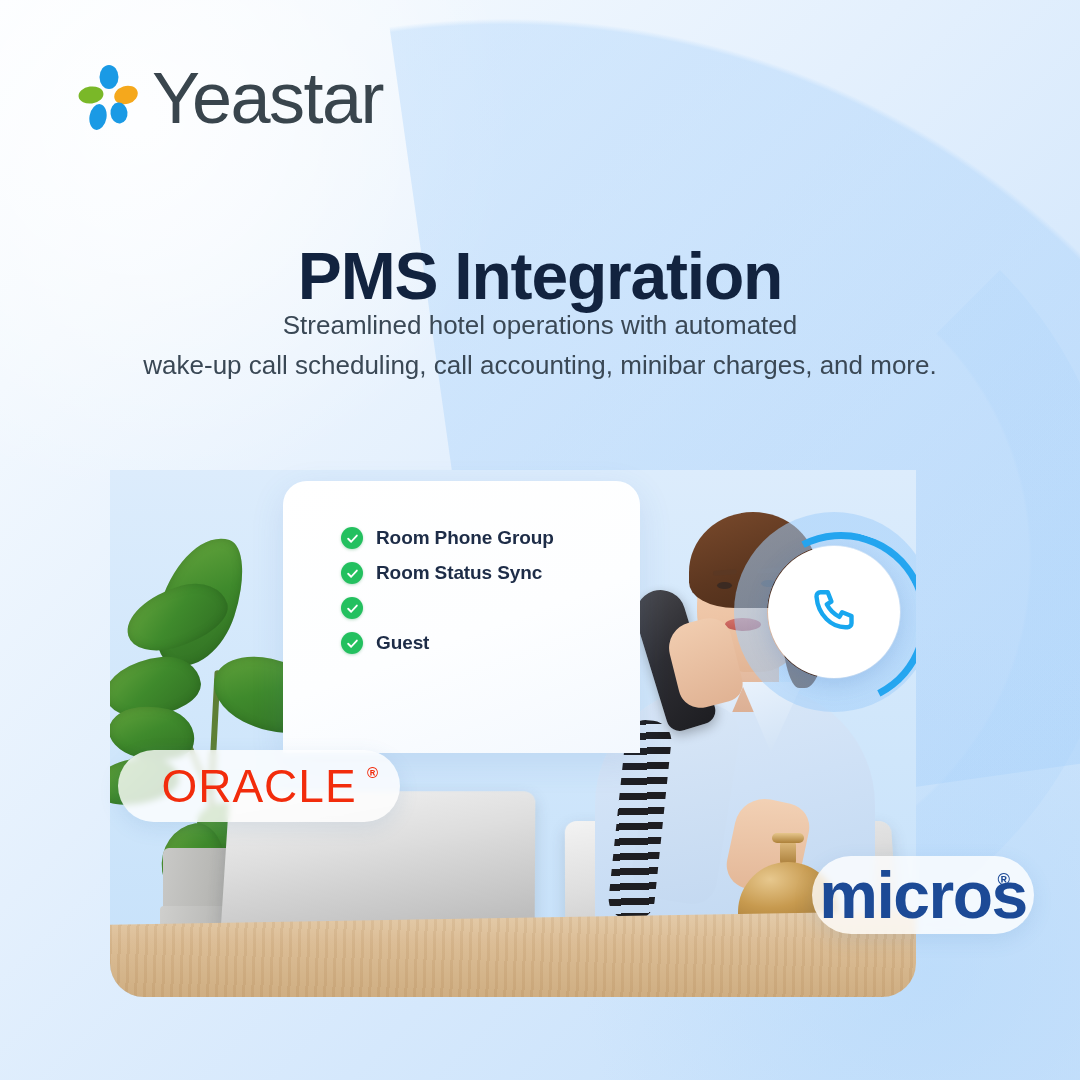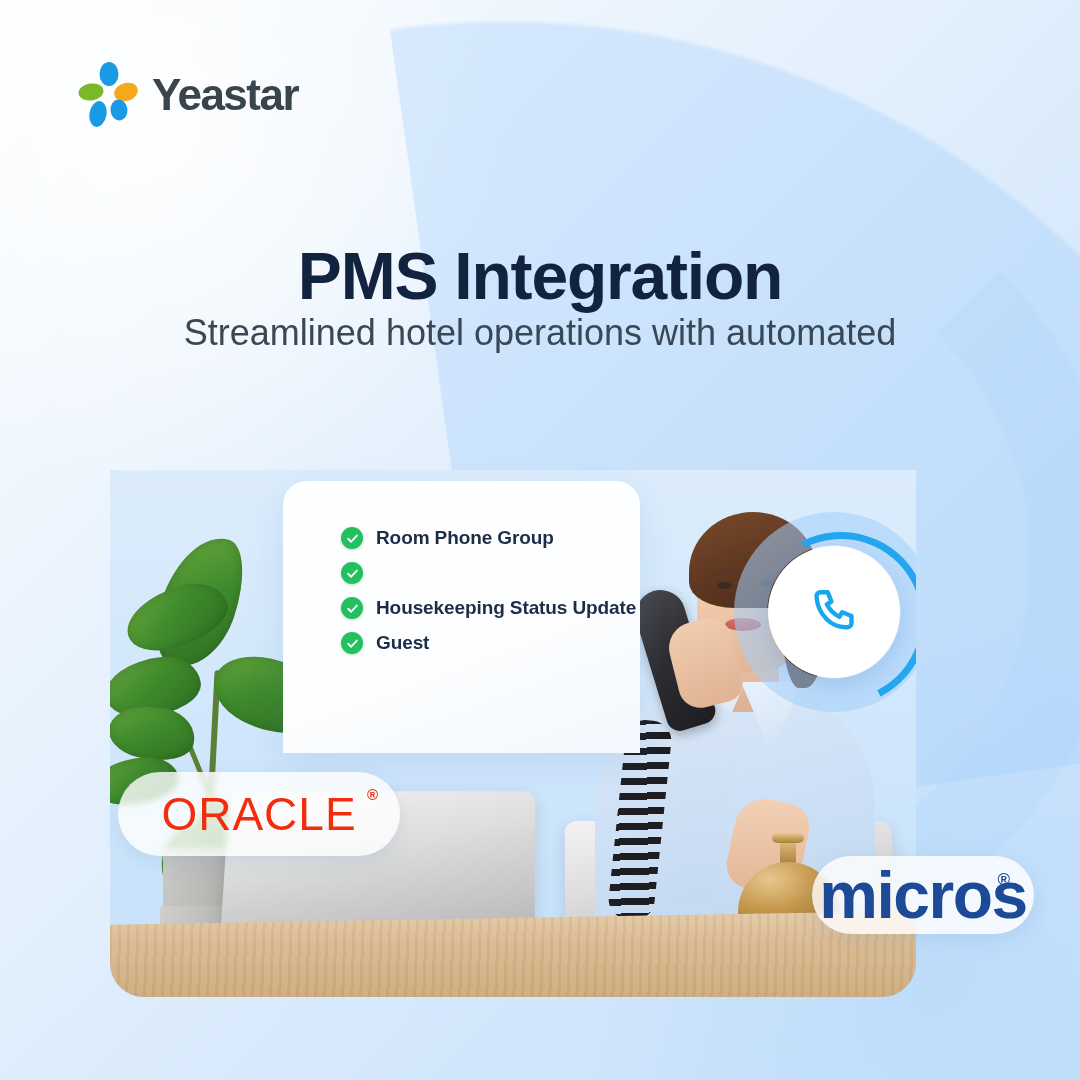--- a/index.html
+++ b/index.html
@@ -71,22 +71,22 @@
   .logo {
     position: absolute;
     left: 76px;
     top: 62px;
     display: flex;
     align-items: center;
     gap: 14px;
   }
   .logo-mark { width: 62px; height: 66px; display:block; }
   .logo-word {
-    font-size: 44px;
-    font-weight: 700;
+    font-size: 72px;
+    font-weight: 400;
     letter-spacing: -1.5px;
     color: #39454d;
     line-height: 1;
   }
 
   
   .headline {
     position: absolute;
     top: 196px;
     left: 0;
@@ -97,21 +97,21 @@
     letter-spacing: -1.2px;
     color: #12233f;
     line-height: 1.12;
   }
   .subhead {
     position: absolute;
     top: 306px;
     left: 0;
     width: 1080px;
     text-align: center;
-    font-size: 36px;
+    font-size: 26px;
     font-weight: 400;
     color: #3a4855;
     line-height: 1.52;
   }
   .subhead .ln { display: block; }
 
   
   .photo {
     position: absolute;
     left: 110px;
@@ -332,21 +332,21 @@
   .pill {
     position: absolute;
     background: rgba(255,255,255,0.80);
     backdrop-filter: blur(3px);
     border-radius: 44px;
     display: flex;
     align-items: center;
     justify-content: center;
     box-shadow: 0 6px 20px rgba(70,120,180,0.13);
   }
-  .pill-oracle { left: 118px; top: 772px; width: 282px; height: 84px; }
+  .pill-oracle { left: 118px; top: 750px; width: 282px; height: 72px; }
   .pill-micros { left: 812px; top: 856px; width: 222px; height: 78px; }
 
   .oracle-text {
     font-family: "Liberation Sans", sans-serif;
     font-size: 46px;
     font-weight: 400;
     letter-spacing: 1px;
     color: #f22c0c;
     line-height: 1;
     position: relative;
@@ -388,20 +388,21 @@
       <ellipse cx="22" cy="52" rx="8.5" ry="13" fill="#1a9ae5" transform="rotate(10 22 52)"></ellipse>
       <ellipse cx="43" cy="48" rx="8.5" ry="10.5" fill="#1a9ae5" transform="rotate(-6 43 48)"></ellipse>
     </svg>
     <span class="logo-word">Yeastar</span>
   </div>
 
   <h1 class="headline">PMS Integration</h1>
 
   <div class="subhead">
     <span class="ln">Streamlined hotel operations with automated</span>
+    <span class="ln">wake-up call scheduling, call accounting, minibar charges, and more.</span>
   </div>
 
   <div class="photo">
     <div class="wall"></div>
 
     <div class="plant">
       <div class="stem" style="left:104px; top:130px; width:6px; height:215px; transform:rotate(3deg);"></div>
       <div class="stem" style="left:98px; top:190px; width:5px; height:110px; transform:rotate(-22deg);"></div>
       <div class="leaf" style="left:58px;  top:-6px;  width:74px;  height:136px; transform:rotate(18deg);"></div>
       <div class="leaf" style="left:20px;  top:48px;  width:104px; height:58px;  transform:rotate(-16deg);"></div>
@@ -462,38 +463,38 @@
 
     <div class="feature">
       <span class="check">
         <svg width="13" height="13" viewBox="0 0 24 24" fill="none" stroke="#ffffff" stroke-width="3.4" stroke-linecap="round" stroke-linejoin="round">
           <polyline points="4,12.5 9.5,18 20,6.5"></polyline>
         </svg>
       </span>
       <span class="feature-label">Room Phone Group</span>
     </div>
 
-
     <div class="feature">
       <span class="check">
         <svg width="13" height="13" viewBox="0 0 24 24" fill="none" stroke="#ffffff" stroke-width="3.4" stroke-linecap="round" stroke-linejoin="round">
           <polyline points="4,12.5 9.5,18 20,6.5"></polyline>
         </svg>
       </span>
-    </div>
-
+      <span class="feature-label">Room Status Sync</span>
+    </div>
 
     <div class="feature">
       <span class="check">
         <svg width="13" height="13" viewBox="0 0 24 24" fill="none" stroke="#ffffff" stroke-width="3.4" stroke-linecap="round" stroke-linejoin="round">
           <polyline points="4,12.5 9.5,18 20,6.5"></polyline>
         </svg>
       </span>
-      <span class="feature-label">Housekeeping Status Update</span>
-    </div>
+    </div>
+
+
 
     <div class="feature">
       <span class="check">
         <svg width="13" height="13" viewBox="0 0 24 24" fill="none" stroke="#ffffff" stroke-width="3.4" stroke-linecap="round" stroke-linejoin="round">
           <polyline points="4,12.5 9.5,18 20,6.5"></polyline>
         </svg>
       </span>
       <span class="feature-label">Guest</span>
     </div>
 

